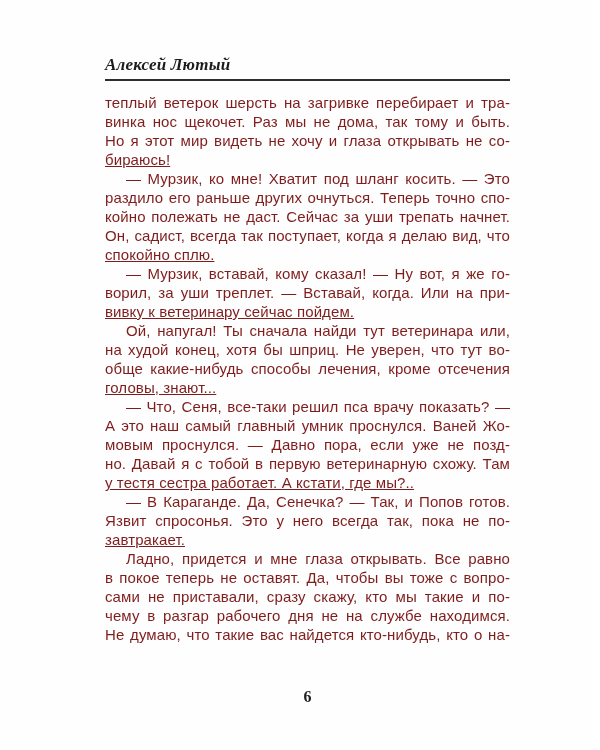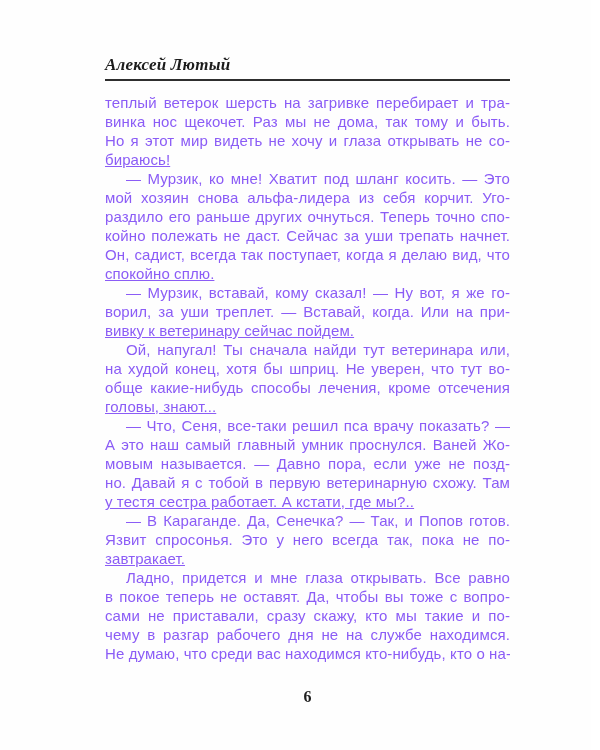--- a/index.html
+++ b/index.html
@@ -36,21 +36,21 @@
   }
   .body-text {
     margin-top: 12px;
   }
   .paragraph {
     margin: 0;
   }
   .line {
     font-size: 15px;
     line-height: 19px;
-    color: #8b5cf6;
+    color: #7f1d1d;
     text-align: justify;
     text-align-last: justify;
     white-space: nowrap;
     overflow: hidden;
     letter-spacing: 0.1px;
   }
   .line.indent {
     padding-left: 21px;
   }
   .line.para-end {
@@ -80,52 +80,51 @@
     </div>
     <div class="body-text">
         <div class="paragraph">
           <div class="line">теплый ветерок шерсть на загривке перебирает и тра-</div>
           <div class="line">винка нос щекочет. Раз мы не дома, так тому и быть.</div>
           <div class="line">Но я этот мир видеть не хочу и глаза открывать не со-</div>
           <div class="line para-end">бираюсь!</div>
         </div>
         <div class="paragraph">
           <div class="line indent">— Мурзик, ко мне! Хватит под шланг косить. — Это</div>
-          <div class="line">мой хозяин снова альфа-лидера из себя корчит. Уго-</div>
           <div class="line">раздило его раньше других очнуться. Теперь точно спо-</div>
           <div class="line">койно полежать не даст. Сейчас за уши трепать начнет.</div>
           <div class="line">Он, садист, всегда так поступает, когда я делаю вид, что</div>
           <div class="line para-end">спокойно сплю.</div>
         </div>
         <div class="paragraph">
           <div class="line indent">— Мурзик, вставай, кому сказал! — Ну вот, я же го-</div>
           <div class="line">ворил, за уши треплет. — Вставай, когда. Или на при-</div>
           <div class="line para-end">вивку к ветеринару сейчас пойдем.</div>
         </div>
         <div class="paragraph">
           <div class="line indent">Ой, напугал! Ты сначала найди тут ветеринара или,</div>
           <div class="line">на худой конец, хотя бы шприц. Не уверен, что тут во-</div>
           <div class="line">обще какие-нибудь способы лечения, кроме отсечения</div>
           <div class="line para-end">головы, знают...</div>
         </div>
         <div class="paragraph">
           <div class="line indent">— Что, Сеня, все-таки решил пса врачу показать? —</div>
           <div class="line">А это наш самый главный умник проснулся. Ваней Жо-</div>
-          <div class="line">мовым называется. — Давно пора, если уже не позд-</div>
+          <div class="line">мовым проснулся. — Давно пора, если уже не позд-</div>
           <div class="line">но. Давай я с тобой в первую ветеринарную схожу. Там</div>
           <div class="line para-end">у тестя сестра работает. А кстати, где мы?..</div>
         </div>
         <div class="paragraph">
           <div class="line indent">— В Караганде. Да, Сенечка? — Так, и Попов готов.</div>
           <div class="line">Язвит спросонья. Это у него всегда так, пока не по-</div>
           <div class="line para-end">завтракает.</div>
         </div>
         <div class="paragraph">
           <div class="line indent">Ладно, придется и мне глаза открывать. Все равно</div>
           <div class="line">в покое теперь не оставят. Да, чтобы вы тоже с вопро-</div>
           <div class="line">сами не приставали, сразу скажу, кто мы такие и по-</div>
           <div class="line">чему в разгар рабочего дня не на службе находимся.</div>
-          <div class="line">Не думаю, что среди вас находимся кто-нибудь, кто о на-</div>
+          <div class="line">Не думаю, что такие вас найдется кто-нибудь, кто о на-</div>
         </div>
       </div>
   </div>
   <div class="page-number">6</div>
 </div>
 
 </body></html>

